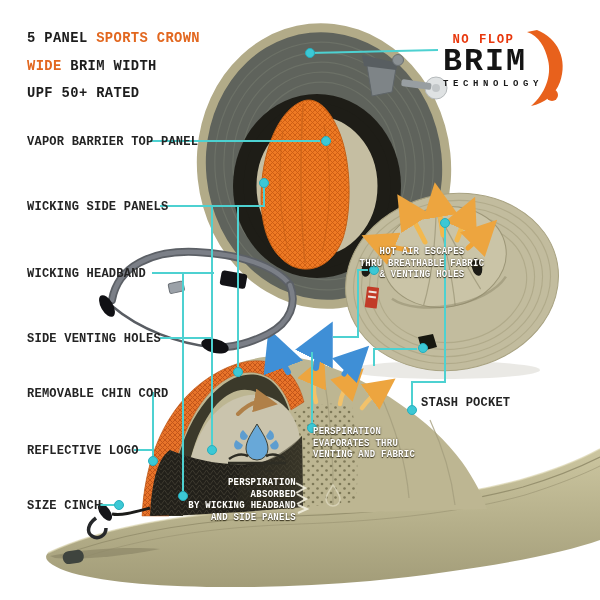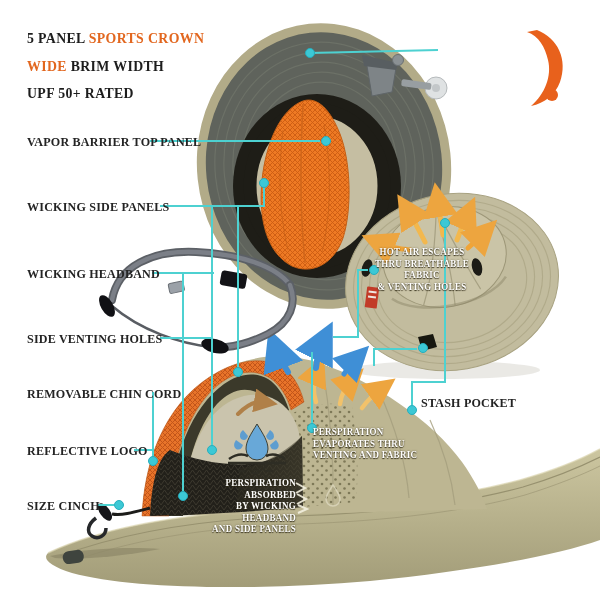--- a/index.html
+++ b/index.html
@@ -1,17 +1,17 @@
 <!DOCTYPE html>
 <html><head>
 <meta charset="utf-8">
 <style>
   html,body{margin:0;padding:0;background:#fff;}
   #stage{position:relative;width:600px;height:600px;background:#ffffff;overflow:hidden;
-         font-family:Liberation Serif, serif;}
+         font-family:Liberation Mono, monospace;}
   #art{position:absolute;left:0;top:0;z-index:1;}
   .txt{position:absolute;z-index:3;}
   
   .feat{left:27px;font-weight:bold;font-size:15px;color:#1d1d1d;letter-spacing:.4px;
         transform:scaleX(.92);transform-origin:left;white-space:nowrap;}
   .feat .hl{color:#e2671f;}
   #feat1{top:30px;} #feat2{top:58px;} #feat3{top:85px;}
   
   #logo{left:443px;top:32px;width:150px;text-align:left;}
   .logo-tag{color:#e8380d;font-weight:bold;font-size:13px;letter-spacing:1.5px;padding-left:10px;
@@ -244,20 +244,25 @@
   </g>
 
   <path d="M537,30 C558,38 568,60 560,82 C555,95 545,103 531,106 C545,94 552,76 548,60 C545,47 539,36 527,32 Z" fill="#e8611c"></path>
   <circle cx="552" cy="95" r="6" fill="#e8611c"></circle>
 </svg>
 
 <div class="txt feat" id="feat1"><span>5 PANEL </span><span class="hl">SPORTS CROWN</span></div>
 <div class="txt feat" id="feat2"><span class="hl">WIDE</span><span> BRIM WIDTH</span></div>
 <div class="txt feat" id="feat3"><span>UPF 50+ RATED</span></div>
 
+<div class="txt" id="logo">
+  <div class="logo-tag">NO FLOP</div>
+  <div class="logo-name">BRIM</div>
+  <div class="logo-sub">TECHNOLOGY</div>
+</div>
 
 <div class="txt callout" id="co0">VAPOR BARRIER TOP PANEL</div>
 <div class="txt callout" id="co1">WICKING SIDE PANELS</div>
 <div class="txt callout" id="co2">WICKING HEADBAND</div>
 <div class="txt callout" id="co3">SIDE VENTING HOLES</div>
 <div class="txt callout" id="co4">REMOVABLE CHIN CORD</div>
 <div class="txt callout" id="co5">REFLECTIVE LOGO</div>
 <div class="txt callout" id="co6">SIZE CINCH</div>
 <div class="txt callout" id="co7">STASH POCKET</div>
 

